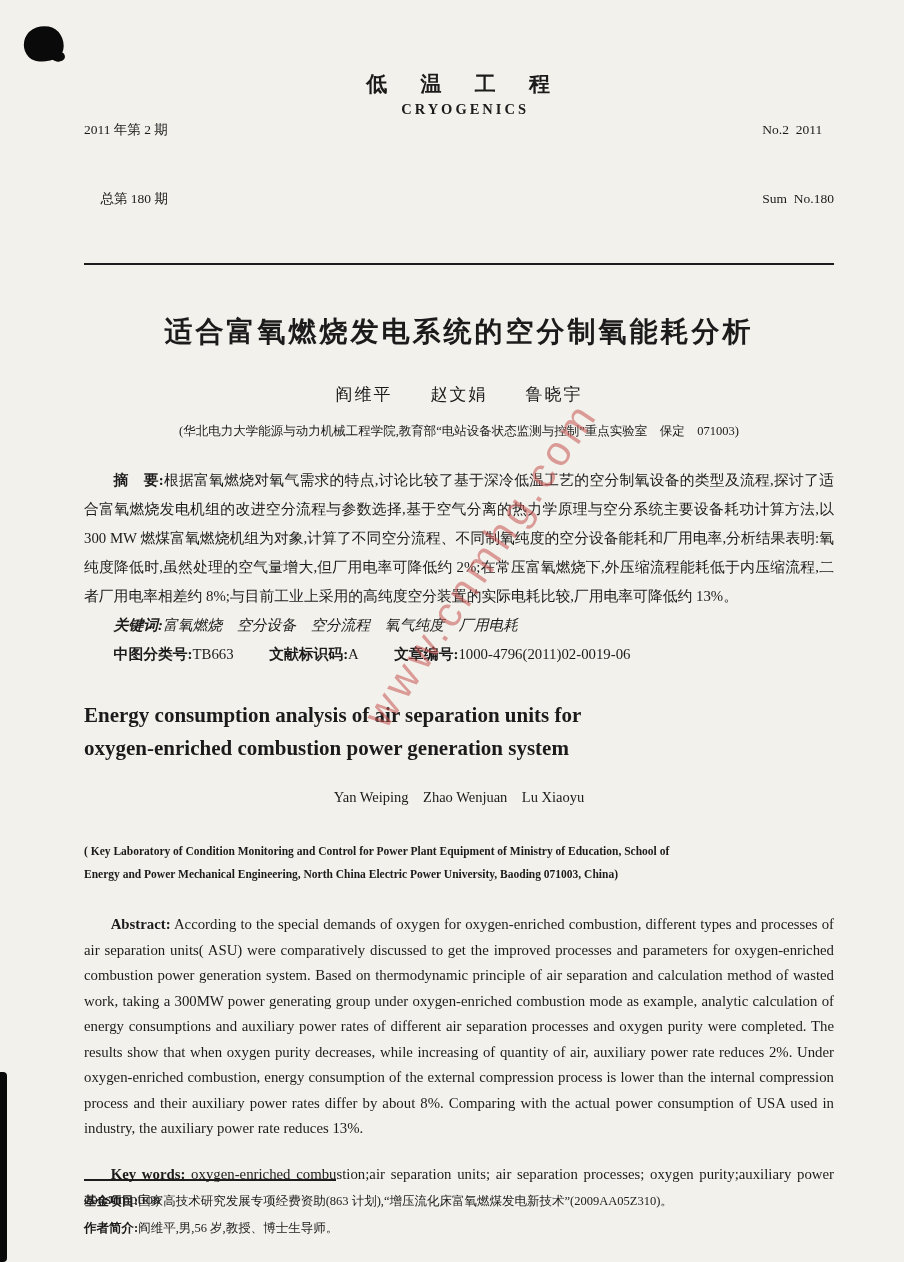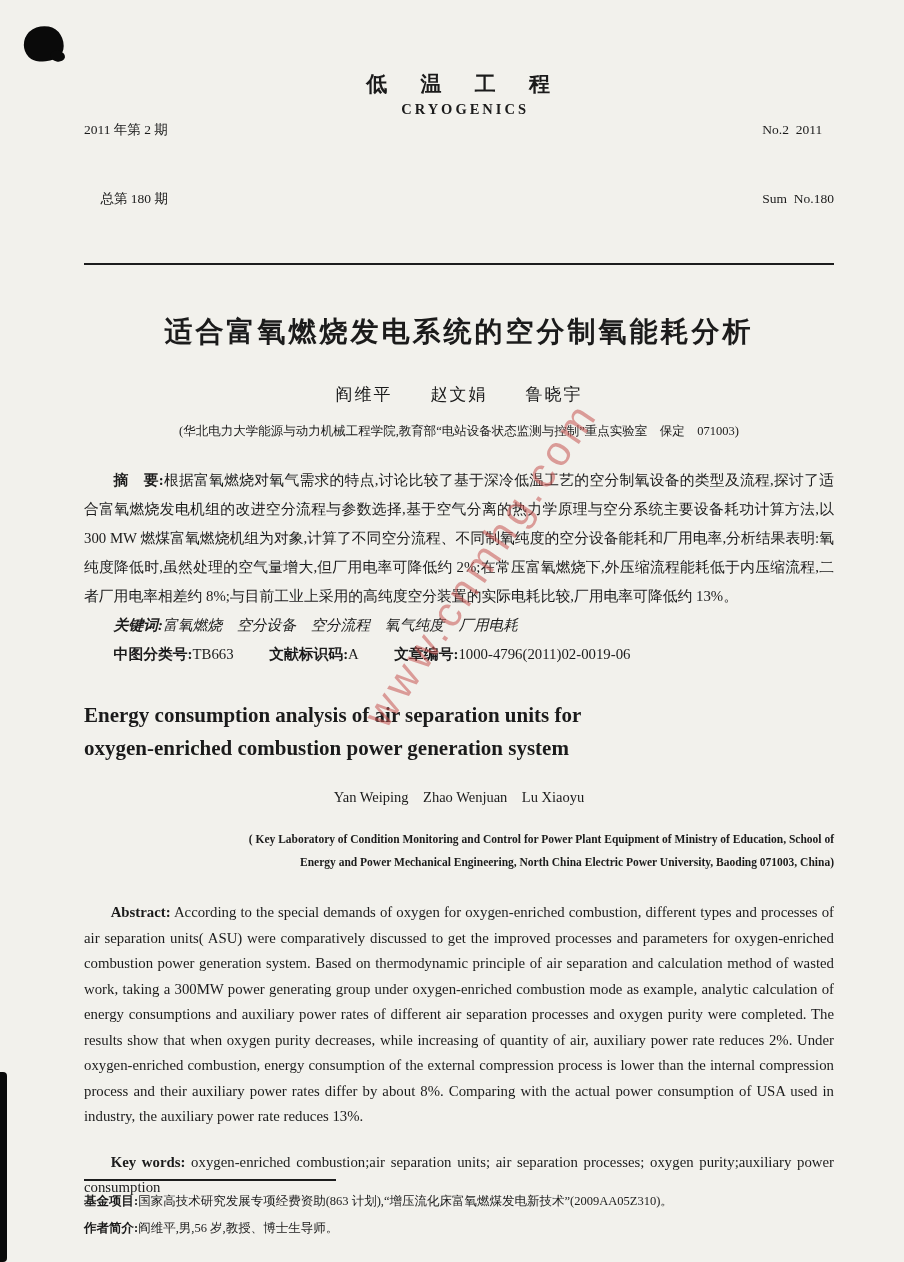--- a/index.html
+++ b/index.html
@@ -31,21 +31,21 @@
 
   .abstract-cn { margin: 26px 0 0; font-size: 14.8px; line-height: 29px; text-align: justify; text-indent: 2em; }
   .keywords-cn { margin: 0; font-size: 14.8px; line-height: 29px; text-indent: 2em; white-space: pre-wrap; font-style: italic; }
   .classification { margin: 0; font-size: 14.8px; line-height: 29px; text-indent: 2em; }
   .classification .group { margin-right: 2.4em; white-space: nowrap; }
   .label { font-weight: bold; }
 
   
   .title-en { margin: 30px 0 0; text-align: left; font-size: 21px; font-weight: bold; line-height: 33px; }
   .authors-en { margin-top: 24px; text-align: center; font-size: 14.5px; white-space: pre-wrap; }
-  .affiliation-en { margin-top: 22px; text-align: right; font-size: 11.5px; font-weight: bold; line-height: 23px; }
+  .affiliation-en { margin-top: 34px; text-align: left; font-size: 11.5px; font-weight: bold; line-height: 23px; }
 
   .abstract-en { margin: 26px 0 0; font-size: 14.8px; line-height: 25.5px; text-align: justify; text-indent: 1.8em; }
   .keywords-en { margin: 20px 0 0; font-size: 14.8px; line-height: 25.5px; text-align: justify; text-indent: 1.8em; }
 
   
   .footer { position: absolute; left: 84px; right: 70px; bottom: 20px; z-index: 1; }
   .foot-rule { width: 252px; border-top: 2px solid #1d1d1d; }
   .footnotes { margin-top: 7px; }
   .footnote { font-size: 12.5px; line-height: 27px; }
 

